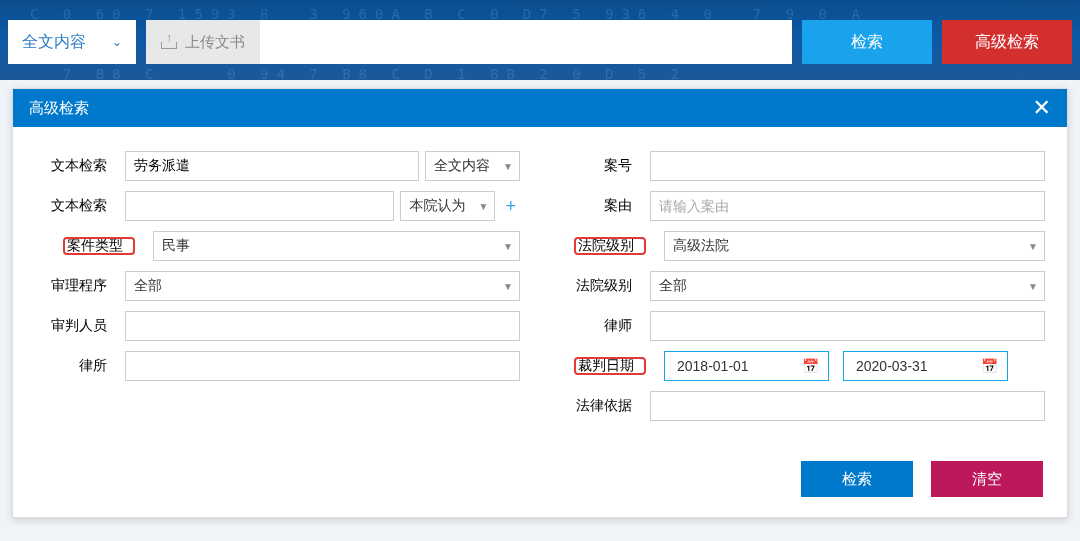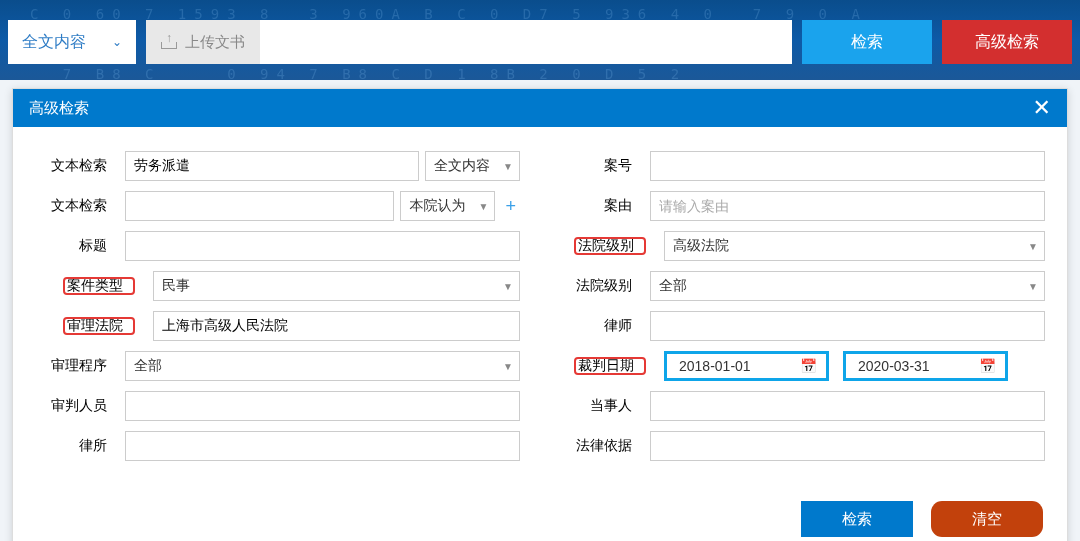--- a/index.html
+++ b/index.html
@@ -106,42 +106,42 @@
     .sel.full { flex: 1; }
     .sel.w85 { width: 95px; flex: 0 0 auto; }
     .sel .caret {
       position: absolute; right: 6px; top: 50%; transform: translateY(-50%);
       font-size: 10px; color: #888;
     }
     .plus {
       color: #3aa0e8; font-size: 18px; padding: 0 4px; cursor: pointer;
     }
     .date-inp {
-      height: 30px; border: 3px solid #0ea5e9; background: #fff;
+      height: 30px; border: 1px solid #0ea5e9; background: #fff;
       padding: 0 28px 0 12px; font-size: 14px; color: #333;
       display: flex; align-items: center; position: relative;
       width: 165px; cursor: pointer;
     }
     .date-inp .cal-icon {
       position: absolute; right: 8px; top: 50%; transform: translateY(-50%);
       font-size: 14px; color: #888;
     }
     .date-group { display: flex; gap: 14px; }
     
     .modal-footer {
       display: flex; justify-content: flex-end; gap: 18px;
       padding: 14px 24px 20px 0;
     }
     .footer-btn {
       width: 112px; height: 36px; display: flex;
       align-items: center; justify-content: center;
       color: #fff; font-size: 15px; cursor: pointer;
     }
     .footer-btn.primary { background: #0079cc; }
-    .footer-btn.secondary { background: #c2410c; border-radius: 11px; }
+    .footer-btn.secondary { background: #be185d; }
     
     .upload-icon { display: inline-block; width: 16px; height: 14px; position: relative; }
     .upload-icon::before {
       content: ''; position: absolute; bottom: 0; left: 0; right: 0;
       height: 6px; border: 1.5px solid #999; border-top: none;
     }
     .upload-icon::after {
       content: '↑'; position: absolute; top: -4px; left: 50%;
       transform: translateX(-50%); font-size: 12px; color: #999; font-weight: bold;
     }
@@ -200,43 +200,27 @@
                   <input value="" style="">
                 </div>
               <div class="sel w85">
                 <span>本院认为</span>
                 <span class="caret">▼</span>
               </div>
               <span class="plus">+</span>
             </div>
           </div>
           <div class="form-row">
-            <div class="lbl">标题</div>
-            <div class="ctl">
-                <div class="inp">
-                  <input value="" style="">
-                </div>
-              </div>
-          </div>
-          <div class="form-row">
             <div class="lbl hl">案件类型</div>
             <div class="ctl">
               <div class="sel full">
                 <span>民事</span>
                 <span class="caret">▼</span>
               </div>
             </div>
-          </div>
-          <div class="form-row">
-            <div class="lbl hl">审理法院</div>
-            <div class="ctl">
-                <div class="inp">
-                  <input value="上海市高级人民法院" style="">
-                </div>
-              </div>
           </div>
           <div class="form-row">
             <div class="lbl">审理程序</div>
             <div class="ctl">
               <div class="sel full">
                 <span>全部</span>
                 <span class="caret">▼</span>
               </div>
             </div>
           </div>
@@ -308,28 +292,20 @@
                 <div class="date-inp">
                   <span>2018-01-01</span>
                   <span class="cal-icon">📅</span>
                 </div>
                 <div class="date-inp">
                   <span>2020-03-31</span>
                   <span class="cal-icon">📅</span>
                 </div>
               </div>
             </div>
-          </div>
-          <div class="form-row">
-            <div class="lbl">当事人</div>
-            <div class="ctl">
-                <div class="inp">
-                  <input value="" style="">
-                </div>
-              </div>
           </div>
           <div class="form-row">
             <div class="lbl">法律依据</div>
             <div class="ctl">
                 <div class="inp">
                   <input value="" style="">
                 </div>
               </div>
           </div>
         </div>

